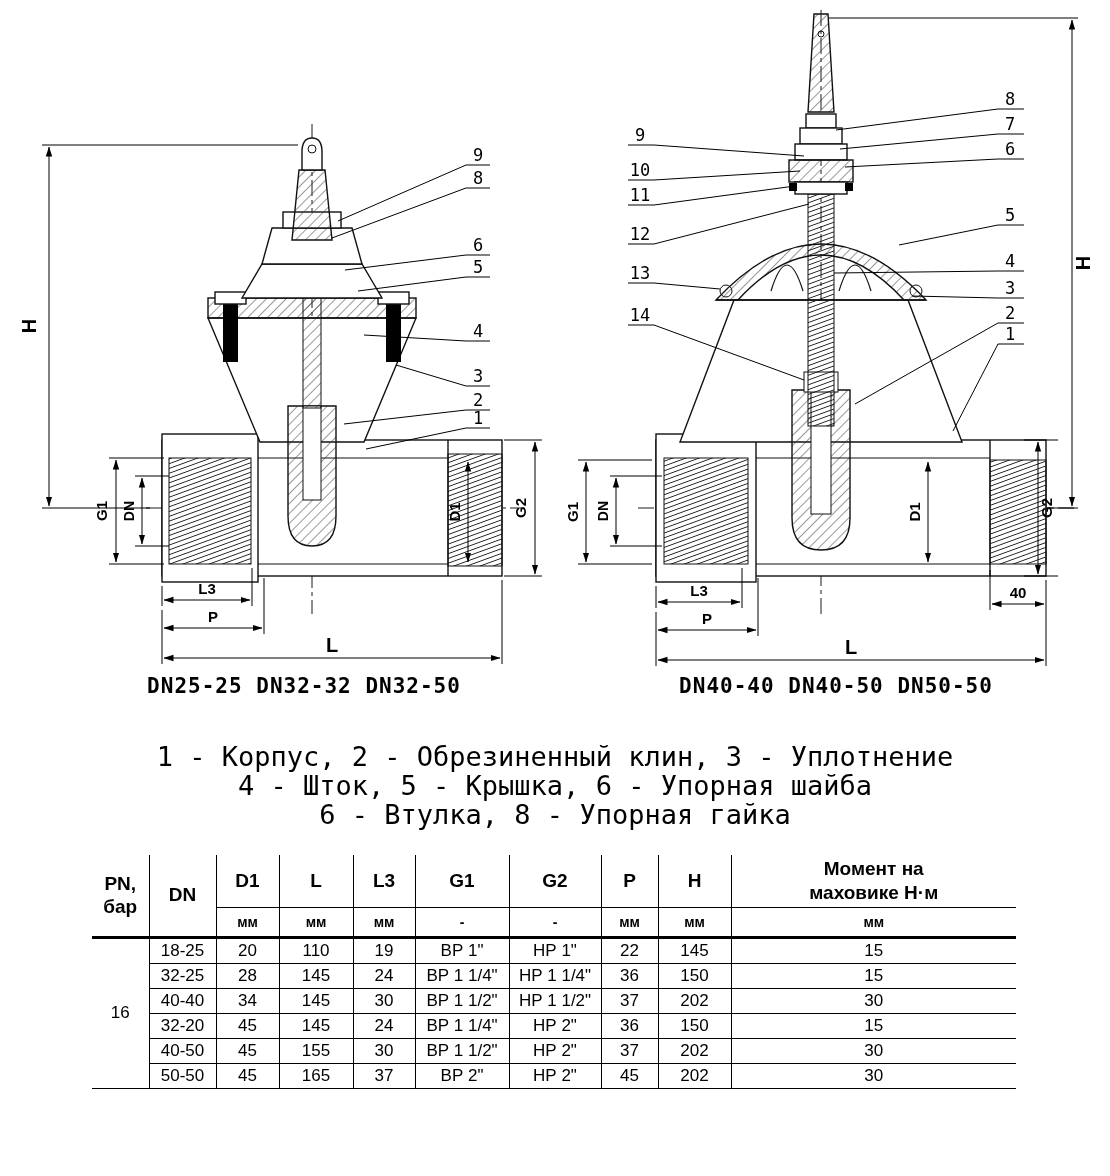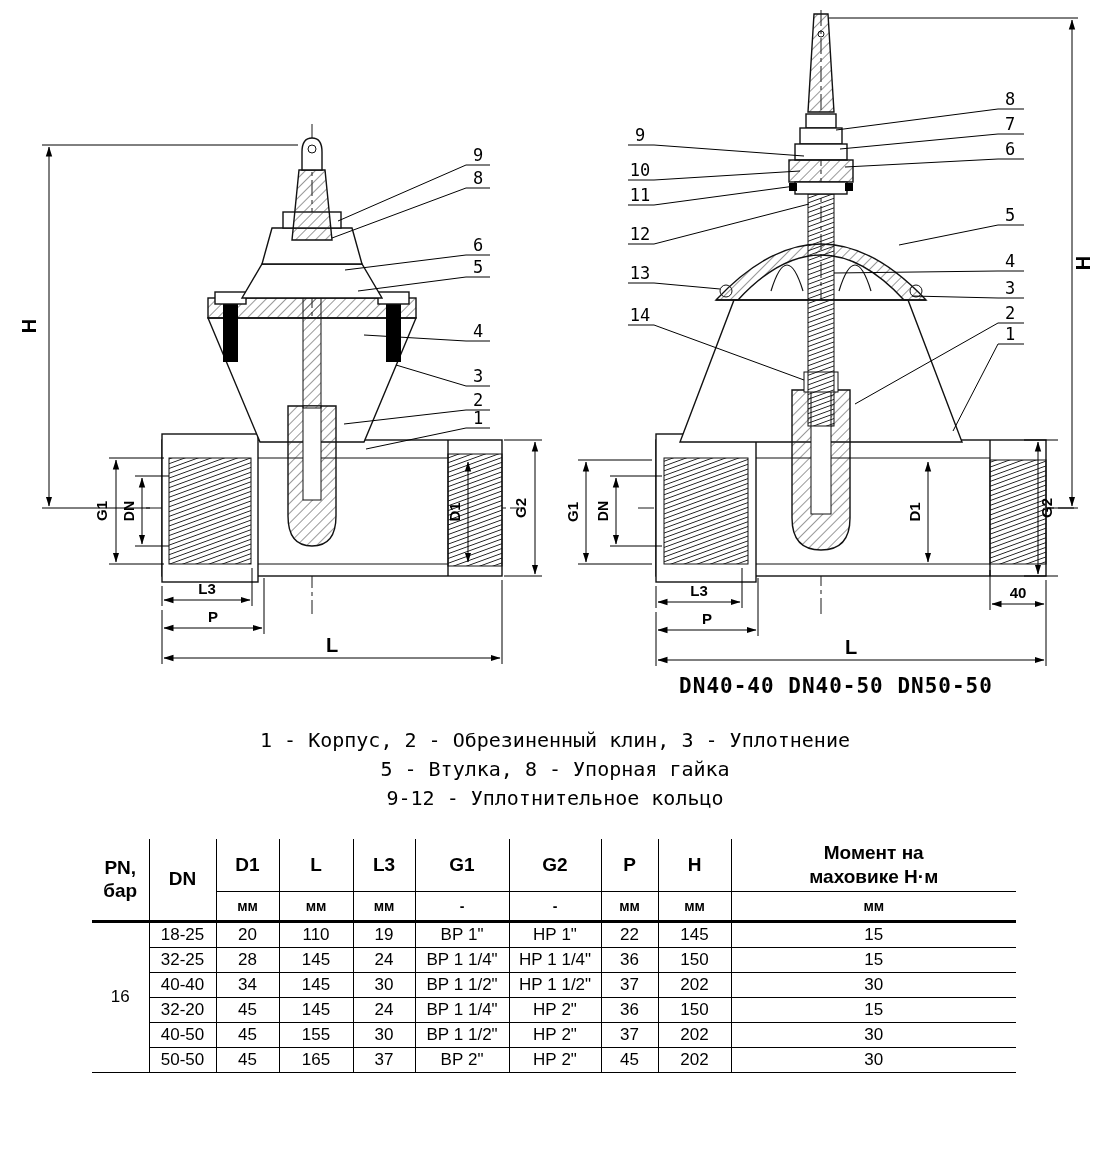--- a/index.html
+++ b/index.html
@@ -6,22 +6,22 @@
   html,body { margin:0; padding:0; background:#fff; color:#000;
     font-family:"Liberation Sans", sans-serif; }
   .page { width:1110px; height:1176px; overflow:hidden; background:#fff; }
   .diagrams { display:flex; padding-top:8px; }
   figure { margin:0; }
   .diag-left { margin-left:12px; }
   .diag-right { margin-left:14px; }
   figcaption { font-family:"DejaVu Sans Mono", monospace; font-weight:bold;
     font-size:21px; text-align:center; margin-top:2px; letter-spacing:1px; }
   .diag-left figcaption { padding-left:44px; }
-  .legend { margin-top:28px; text-align:center;
-    font-family:"DejaVu Sans Mono", monospace; font-size:20px; line-height:29px; }
+  .legend { margin-top:44px; text-align:center;
+    font-family:"DejaVu Sans Mono", monospace; font-size:27px; line-height:29px; }
   table { border-collapse:collapse; margin:26px 0 10px 92px; table-layout:fixed; width:924px; }
   th,td { border:1px solid #000; text-align:center; padding:2px 3px; vertical-align:middle; }
   thead th { font-size:19px; font-weight:bold; }
   thead tr.units th { font-size:14px; height:30px; }
   tbody td { font-size:17px; height:25px; font-weight:normal; }
   tr > :first-child { border-left:none; }
   tr > :last-child { border-right:none; }
   thead tr:first-child > * { border-top:none; }
   .hb { border-bottom:3px solid #000; }
   .pre { white-space:pre-line; line-height:1.25; }
@@ -127,20 +127,21 @@
           <text x="466" y="153">9</text>
           <text x="466" y="176">8</text>
           <text x="466" y="243">6</text>
           <text x="466" y="265">5</text>
           <text x="466" y="329">4</text>
           <text x="466" y="374">3</text>
           <text x="466" y="398">2</text>
           <text x="466" y="416">1</text>
         </g>
       </svg>
+      <figcaption>DN25-25 DN32-32 DN32-50</figcaption>
     </figure>
 
     <figure class="diag-right">
       <svg width="540" height="660" viewBox="0 0 540 660">
         <defs>
           <pattern id="hatchR" patternUnits="userSpaceOnUse" width="7" height="7" patternTransform="rotate(45)">
             <line x1="0" y1="0" x2="0" y2="7" stroke="#333" stroke-width="1"></line>
           </pattern>
           <pattern id="threadR" patternUnits="userSpaceOnUse" width="4.5" height="4.5" patternTransform="rotate(70)">
             <line x1="0" y1="0" x2="0" y2="4.5" stroke="#111" stroke-width="1.7"></line>
@@ -255,22 +256,22 @@
           <text x="444" y="311">2</text>
           <text x="444" y="332">1</text>
         </g>
       </svg>
       <figcaption>DN40-40 DN40-50 DN50-50</figcaption>
     </figure>
   </div>
 
   <div class="legend">
     <div class="legend-line">1 - Корпус, 2 - Обрезиненный клин, 3 - Уплотнение</div>
-    <div class="legend-line">5 - Втулка, 8 - Упорная гайка</div>
-    <div class="legend-line">9-12 - Уплотнительное кольцо</div>
+    <div class="legend-line">4 - Шток, 5 - Крышка, 6 - Упорная шайба</div>
+    <div class="legend-line">6 - Втулка, 8 - Упорная гайка</div>
   </div>
 
   <table>
     <colgroup>
       <col style="width:57px">
         <col style="width:67px">
         <col style="width:63px">
         <col style="width:74px">
       <col style="width:62px">
         <col style="width:94px">

